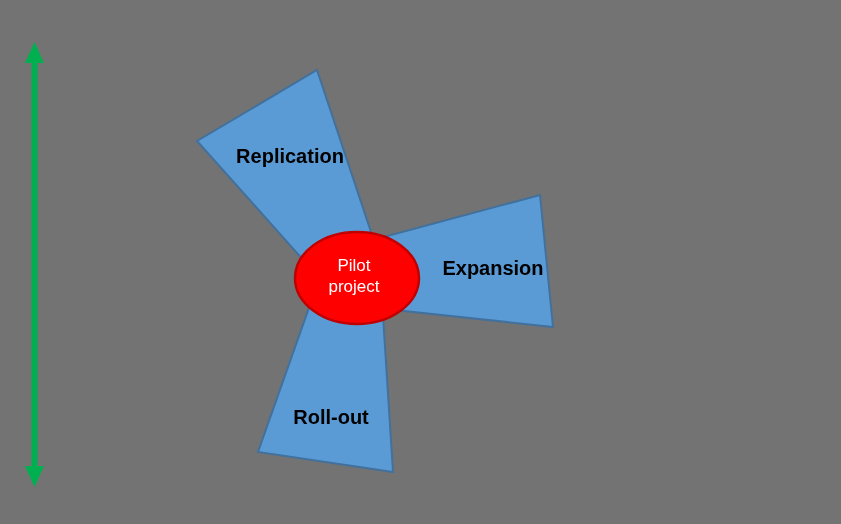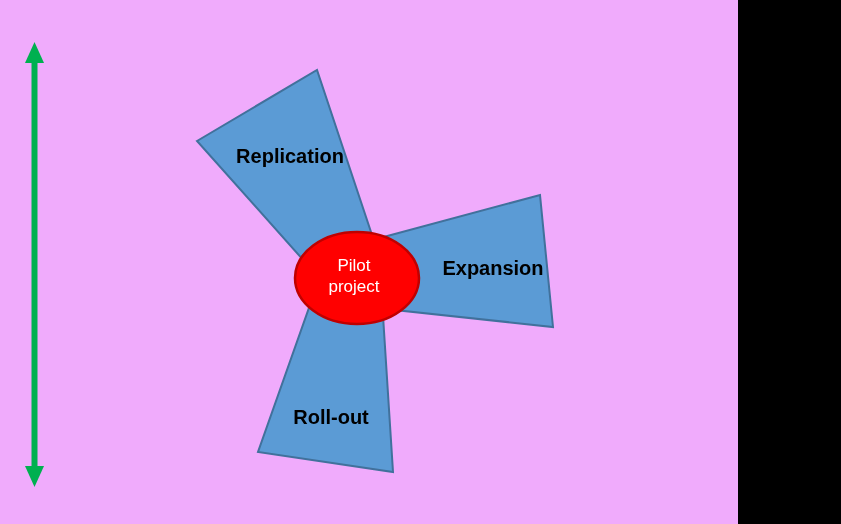--- a/index.html
+++ b/index.html
@@ -8,23 +8,23 @@
   }
   body {
     width: 841px;
     height: 524px;
     background: #000000;
     overflow: hidden;
     font-family: "Liberation Sans", "DejaVu Sans", sans-serif;
   }
   .stage {
     position: relative;
-    width: 738px;
+    width: 841px;
     height: 524px;
-    background: #f0abfc;
+    background: #737373;
   }
   svg.diagram {
     position: absolute;
     left: 0;
     top: 0;
   }
   .segment-label {
     font-family: "Liberation Sans", "DejaVu Sans", sans-serif;
     font-weight: bold;
     font-size: 20px;

